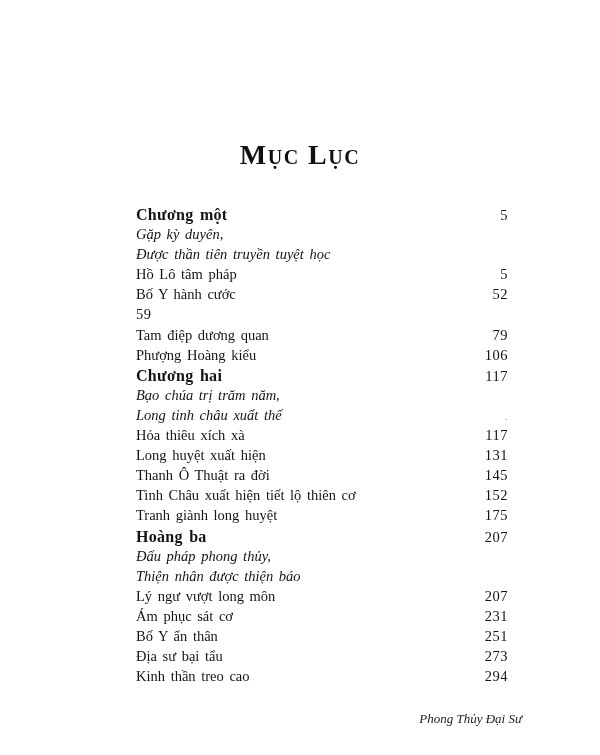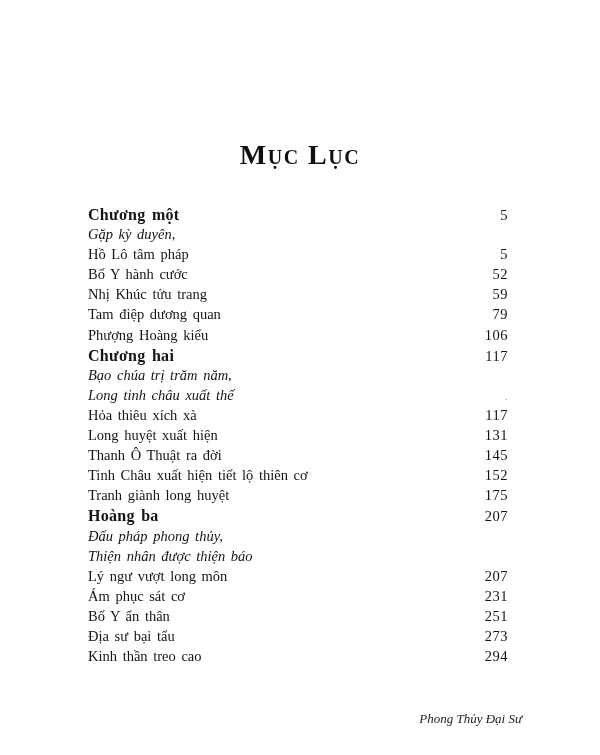--- a/index.html
+++ b/index.html
@@ -35,20 +35,21 @@
     width: 420px;
   }
   .toc-row {
     display: flex;
     justify-content: space-between;
     align-items: baseline;
     height: 20.1px;
     font-size: 14.5px;
     word-spacing: 2px;
     white-space: nowrap;
+    margin-left: 48px;
   }
   .toc-row .label { flex: 1 1 auto; overflow: hidden; }
   .toc-row .page {
     flex: 0 0 auto;
     text-align: right;
     font-size: 14.5px;
     font-weight: normal;
     font-style: normal;
     letter-spacing: 0.5px;
   }
@@ -89,30 +90,33 @@
 
   <div class="toc-list">
       <div class="toc-row chapter">
     <span class="label">Chương một</span>
     <span class="page">5</span>
   </div>
       <div class="toc-row subtitle">
     <span class="label">Gặp kỳ duyên,</span>
     <span class="page"></span>
   </div>
+      <div class="toc-row subtitle">
+    <span class="label">Được thần tiên truyền tuyệt học</span>
+    <span class="page"></span>
+  </div>
       <div class="toc-row item">
     <span class="label">Hồ Lô tâm pháp</span>
     <span class="page">5</span>
   </div>
       <div class="toc-row item">
     <span class="label">Bố Y hành cước</span>
     <span class="page">52</span>
   </div>
       <div class="toc-row item">
-    <span class="label">Nhị Khúc tửu trang</span>
     <span class="page">59</span>
   </div>
       <div class="toc-row item">
     <span class="label">Tam điệp dương quan</span>
     <span class="page">79</span>
   </div>
       <div class="toc-row item">
     <span class="label">Phượng Hoàng kiểu</span>
     <span class="page">106</span>
   </div>

